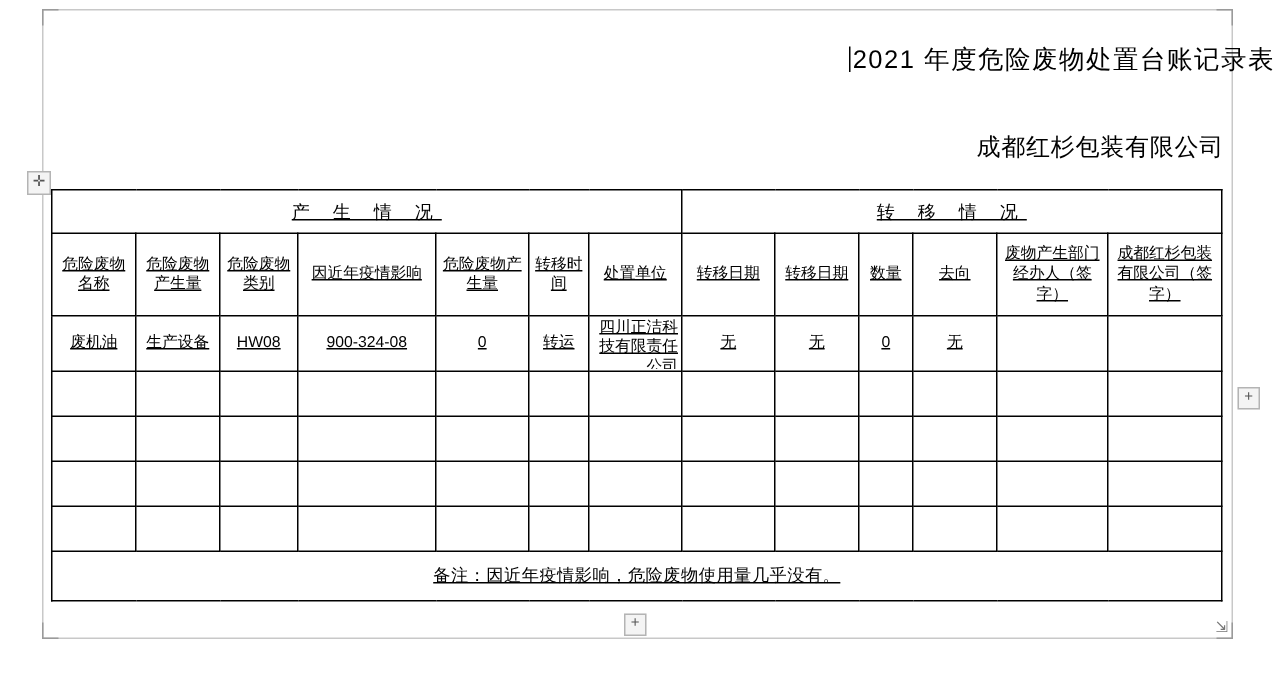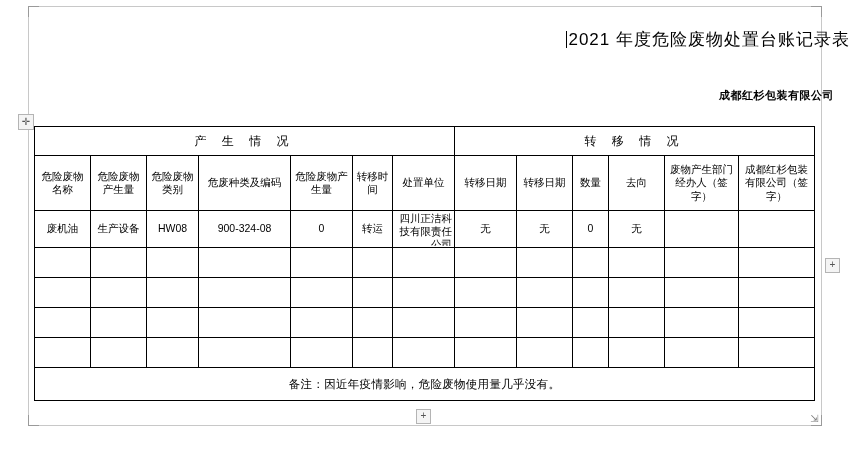--- a/index.html
+++ b/index.html
@@ -54,39 +54,40 @@
     display: inline-block;
     width: 1px;
     height: 17px;
     background: #000;
     vertical-align: -3px;
     margin-right: 1px;
   }
 
   .company {
     position: absolute;
-    right: 16px;
+    right: 34px;
     top: 88px;
-    font-size: 11px;
-    font-weight: 700;
+    font-size: 16px;
+    font-weight: 400;
     letter-spacing: 0.5px;
   }
 
   
   .tbl-wrap {
     position: absolute;
     left: 34px;
     top: 126px;
     width: 780px;
   }
   table.ledger {
     border-collapse: collapse;
     table-layout: fixed;
     width: 780px;
     font-size: 10.5px;
+    text-decoration: underline;
   }
   table.ledger td {
     border: 1px solid #000000;
     text-align: center;
     vertical-align: middle;
     padding: 1px 2px;
     line-height: 1.25;
     word-break: break-all;
     overflow: hidden;
   }
@@ -191,21 +192,21 @@
     </colgroup>
     <tbody>
       <tr>
         <td class="grp-head" colspan="7">产 生 情 况</td>
         <td class="grp-head" colspan="6">转 移 情 况</td>
       </tr>
       <tr>
         <td class="col-head">危险废物名称</td>
         <td class="col-head">危险废物产生量</td>
         <td class="col-head">危险废物类别</td>
-        <td class="col-head">危废种类及编码</td>
+        <td class="col-head">因近年疫情影响</td>
         <td class="col-head">危险废物产生量</td>
         <td class="col-head">转移时间</td>
         <td class="col-head">处置单位</td>
         <td class="col-head">转移日期</td>
         <td class="col-head">转移日期</td>
         <td class="col-head">数量</td>
         <td class="col-head">去向</td>
         <td class="col-head">废物产生部门经办人（签字）</td>
         <td class="col-head">成都红杉包装有限公司（签字）</td>
       </tr>

